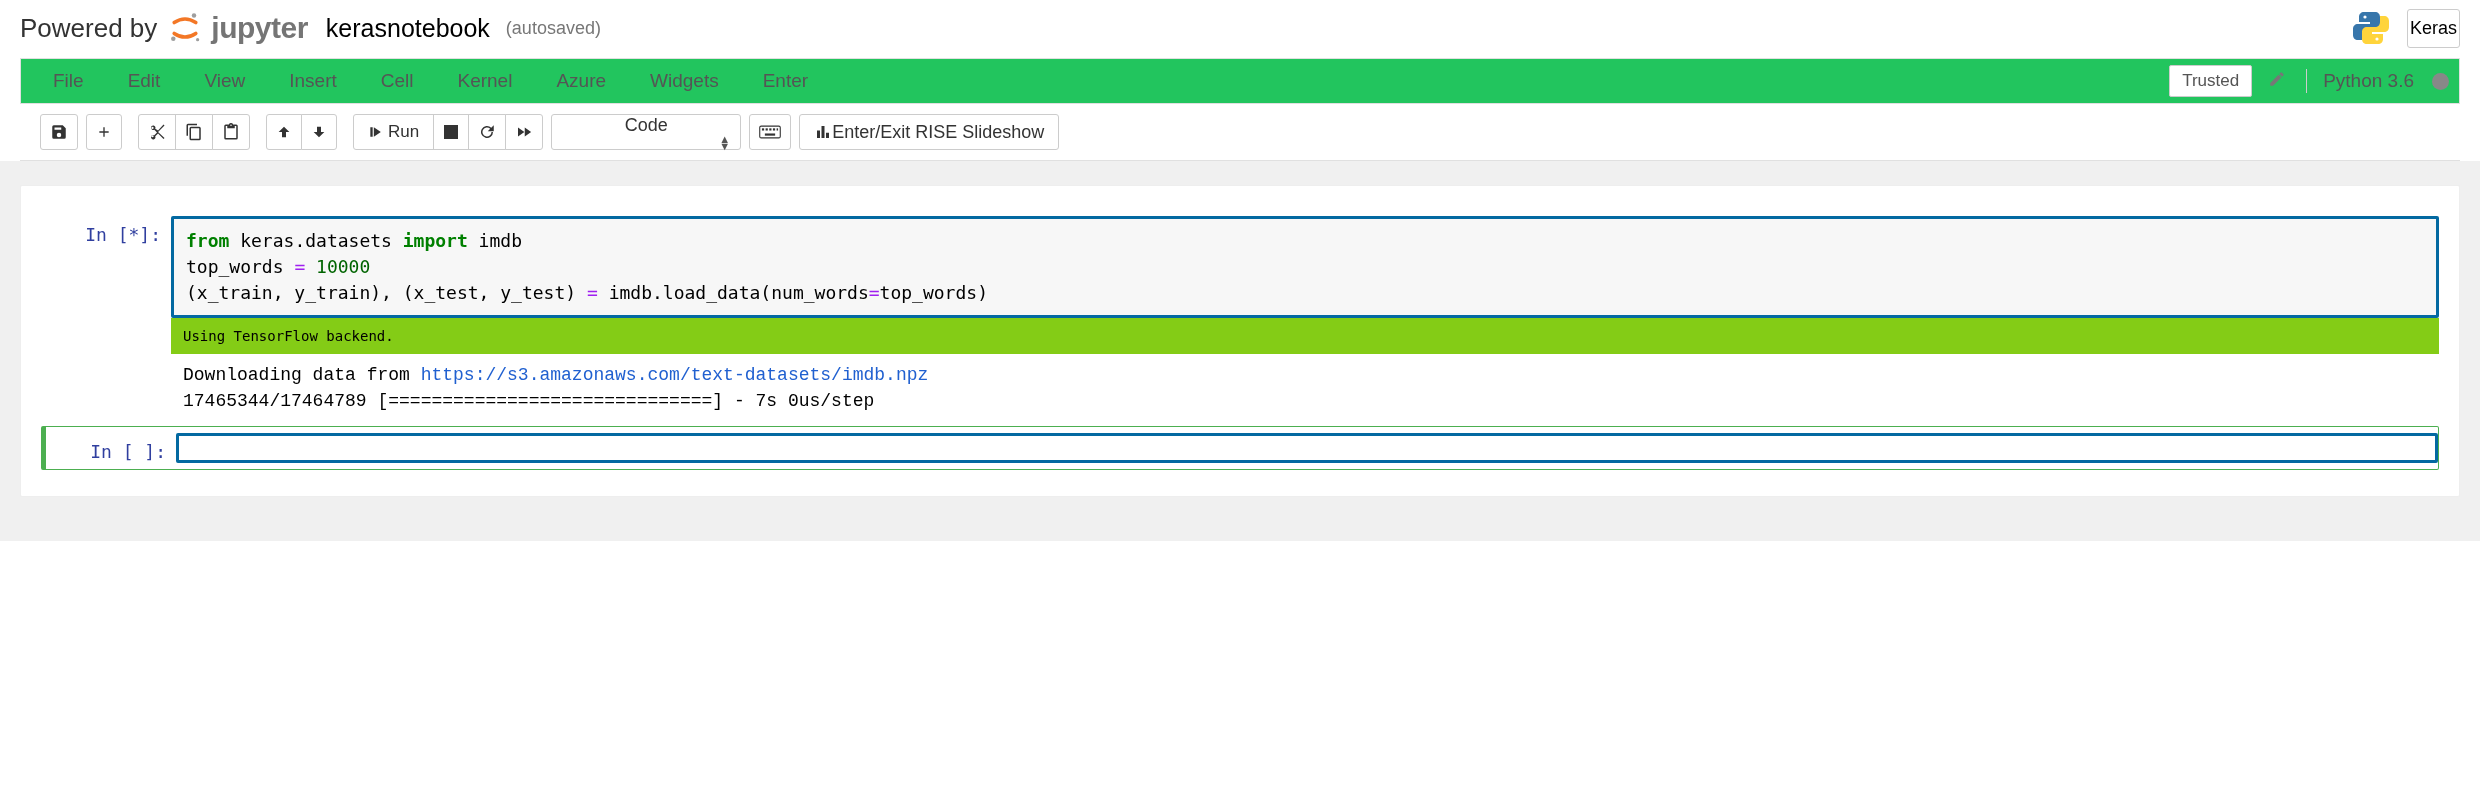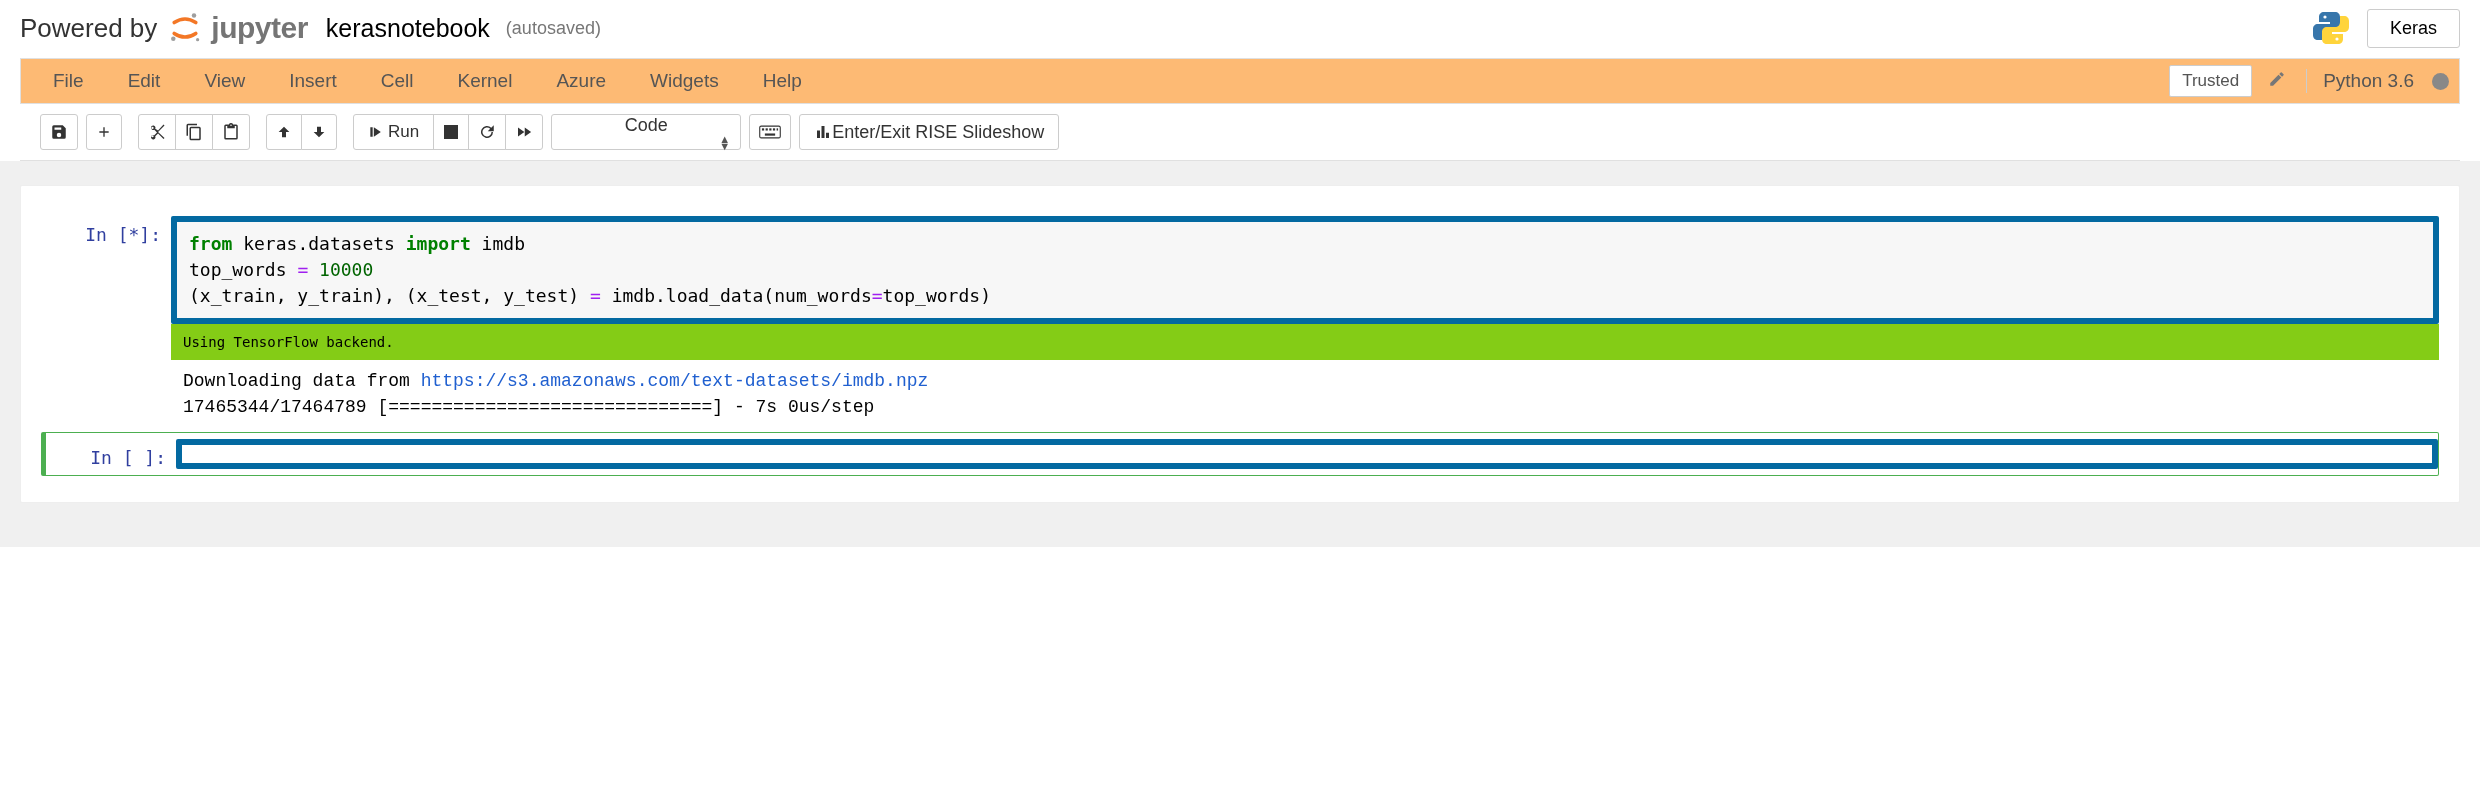--- a/index.html
+++ b/index.html
@@ -48,32 +48,32 @@
 .header-right {
   margin-left: auto;
   display: flex;
   align-items: center;
   gap: 16px;
 }
 .python-logo { width: 40px; height: 40px; }
 .keras-btn {
   border: 1px solid #ccc;
   border-radius: 3px;
-  padding: 8px 22px;
+  padding: 8px 2px;
   font-size: 18px;
   background: #fff;
 }
 .menubar-wrap {
   padding: 0 20px;
 }
 .menubar {
   display: flex;
   align-items: center;
   border: 1px solid #e0e0e0;
-  background: #fdba74;
+  background: #22c55e;
   height: 46px;
 }
 .menus { display: flex; gap: 0; padding-left: 10px; }
 .menu-item {
   padding: 0 22px;
   font-size: 19px;
   color: #555;
   line-height: 46px;
   cursor: pointer;
 }
@@ -182,21 +182,21 @@
   text-align: right;
   font-family: Menlo, Monaco, monospace;
   font-size: 18px;
   color: #303F9F;
   padding-right: 10px;
   padding-top: 8px;
   flex-shrink: 0;
 }
 .cellbody { flex: 1; }
 .code-input {
-  border: 6px solid #0369a1;
+  border: 3px solid #0369a1;
   border-radius: 2px;
   background: #f7f7f7;
   padding: 9px 12px;
   font-family: Menlo, Monaco, monospace;
   font-size: 18px;
   line-height: 26px;
   white-space: pre;
 }
 .kw-green { color: #008000; font-weight: bold; }
 .op-purple { color: #A020F0; }
@@ -261,21 +261,21 @@
   <div class="menubar">
     <div class="menus">
       <span class="menu-item">File</span>
       <span class="menu-item">Edit</span>
       <span class="menu-item">View</span>
       <span class="menu-item">Insert</span>
       <span class="menu-item">Cell</span>
       <span class="menu-item">Kernel</span>
       <span class="menu-item">Azure</span>
       <span class="menu-item">Widgets</span>
-      <span class="menu-item">Help</span>
+      <span class="menu-item">Enter</span>
     </div>
     <div class="menubar-right">
       <button class="trusted-btn">Trusted</button>
       <span class="edit-icon">
         <svg width="18" height="18" viewBox="0 0 24 24">
             <path d="M3 17.25V21h3.75l11-11-3.75-3.75-11 11zM20.7 7.04a1 1 0 0 0 0-1.41l-2.34-2.34a1 1 0 0 0-1.41 0L15 5.25 18.75 9l1.95-1.96z" fill="#777"></path>
           </svg>
       </span>
       <span class="vbar"></span>
       <span class="kernel-name">Python 3.6</span>

